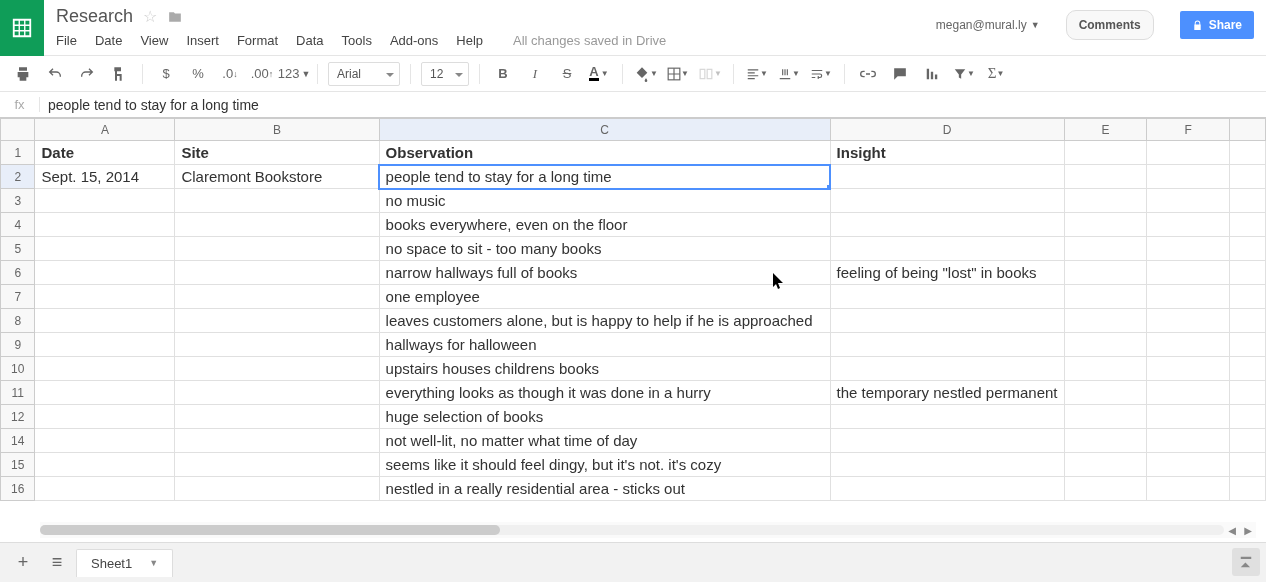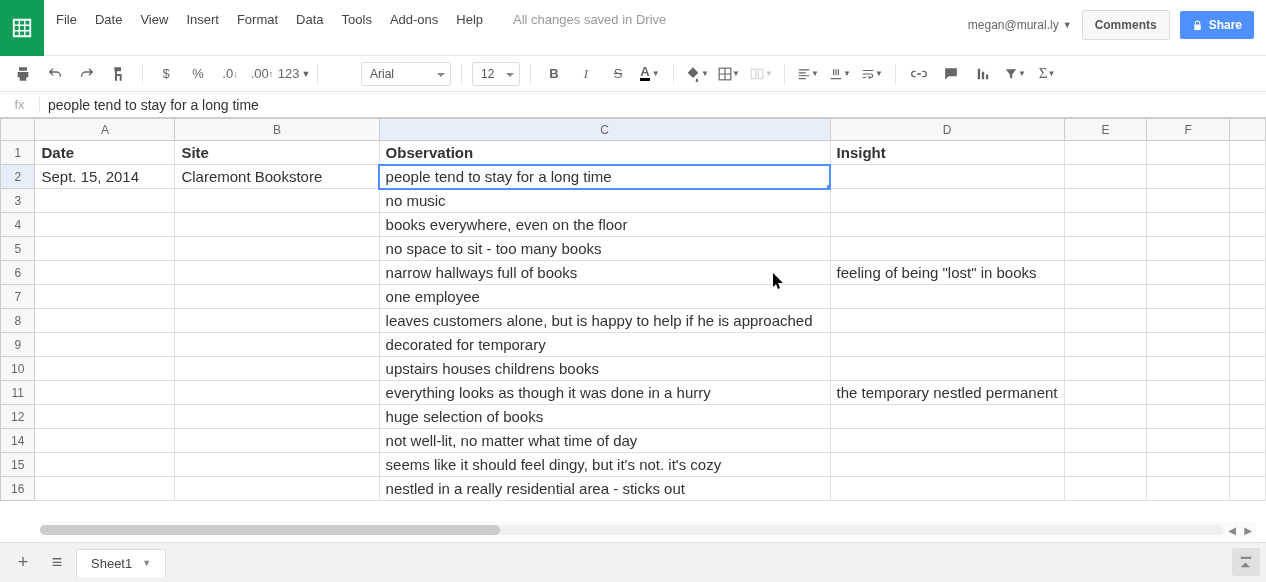--- a/index.html
+++ b/index.html
@@ -8,32 +8,32 @@
   .titlebar { display:flex; align-items:flex-start; height:56px; border-bottom:1px solid #e5e5e5;}
   .app-icon { width:44px; height:56px; background:#0f9d58; display:flex; align-items:center; justify-content:center; }
   .app-icon svg { fill:#fff; }
   .title-area { padding:6px 10px 0 12px; }
   .doc-title { font-size:18px; color:#555; display:flex; align-items:center; gap:10px;}
   .doc-title .star{ color:#ccc; font-size:16px; cursor:pointer;}
   .doc-title .folder{ color:#aaa; font-size:14px; cursor:pointer;}
   .menubar { display:flex; gap:18px; margin-top:6px; font-size:13px; color:#444;}
   .menubar span.menu-item{cursor:pointer;}
   .menubar .status{ color:#999; margin-left:12px;}
-  .title-right { margin-left:auto; display:flex; align-items:center; gap:10px; padding:10px 12px 0 0;justify-content:flex-end;}
+  .title-right { margin-left:auto; display:flex; align-items:center; gap:26px; padding:10px 12px 0 0;justify-content:flex-end;}
   .user-email{ font-size:12px; color:#666; display:flex; align-items:center; gap:4px; cursor:pointer;}
-  .btn-comments{ border:1px solid #ddd; background:#f8f8f8; color:#555; font-size:12px; font-weight:bold; padding:7px 12px; border-radius:2px; cursor:pointer;}
+  .btn-comments{ border:1px solid #ddd; background:#f8f8f8; color:#555; font-size:12px; font-weight:bold; padding:7px 12px; border-radius:10px; cursor:pointer;}
   .btn-share{ background:#4d90fe; color:#fff; font-size:12px; font-weight:bold; padding:7px 12px; border:none; border-radius:2px; display:flex; align-items:center; gap:6px; cursor:pointer;}
   
   .toolbar { height:36px; border-bottom:1px solid #e5e5e5; display:flex; align-items:center; padding:0 10px; gap:6px; color:#666; font-size:13px;}
   .toolbar .sep{ width:1px; height:20px; background:#e5e5e5; margin:0 4px;}
   .tb-btn{ width:26px; height:26px; display:flex; align-items:center; justify-content:center; cursor:pointer; border-radius:2px; font-size:13px;}
   .tb-btn small{font-size:9px;}
   .tb-select { height:24px; border:1px solid #ddd; background:#fff; display:flex; align-items:center; padding:0 18px 0 8px; font-size:12px; color:#555; position:relative; border-radius:2px; cursor:pointer;}
   .tb-select::after{ content:""; position:absolute; right:5px; top:10px; border:4px solid transparent; border-top-color:#888;}
-  .font-sel{ width:90px;margin-left:33px;}
+  .font-sel{ width:72px;}
   .size-sel{ width:48px;}
   .tb-text{ padding:0 4px; cursor:pointer;}
   .color-underline{ border-bottom:3px solid #000; line-height:12px; font-weight:bold;}
   
   .formulabar{ height:26px; border-bottom:1px solid #ccc; display:flex; align-items:center;}
   .fx{ width:40px; text-align:center; color:#aaa; font-size:13px; border-right:1px solid #e5e5e5;}
   .fx-input{ flex:1; border:none; outline:none; font-size:14px; padding:0 8px; color:#333;}
   
   .sheet{ position:relative; height:406px; overflow:hidden;}
   table{ border-collapse:collapse; table-layout:fixed;}
@@ -52,37 +52,46 @@
   .cursor-fake{ position:absolute; left:773px; top:155px; font-size:14px; pointer-events:none;}
   
   .hscroll{ position:absolute; bottom:44px; left:40px; right:10px; height:16px; background:#fafafa; display:flex; align-items:center;}
   .hscroll-track{ flex:1; height:10px; background:#f0f0f0; border-radius:5px; position:relative;}
   .hscroll-thumb{ position:absolute; left:0; width:460px; height:10px; background:#ccc; border-radius:5px;}
   .hscroll-nav{ display:flex; gap:0;}
   .hscroll-nav span{ width:16px; height:16px; display:flex; align-items:center; justify-content:center; color:#888; cursor:pointer; font-size:10px;}
   
   .sheetbar{ position:absolute; bottom:0; left:0; right:0; height:40px; background:#f2f2f2; border-top:1px solid #ddd; display:flex; align-items:center; padding:0 8px; gap:4px;}
   .sheetbar .add, .sheetbar .menu{ width:30px; height:28px; display:flex; align-items:center; justify-content:center; color:#666; cursor:pointer; font-size:18px;}
-  .sheet-tab{ background:#fff; border:1px solid #ddd; border-bottom:none; padding:6px 14px; font-size:13px; color:#444; display:flex; align-items:center; gap:10px; cursor:pointer; border-radius:2px 2px 0 0;}
+  .sheet-tab{ background:#fff; border:1px solid #ddd; border-bottom:none; padding:6px 14px; font-size:13px; color:#444; display:flex; align-items:center; gap:17px; cursor:pointer; border-radius:2px 2px 0 0;}
   .sheet-tab .dd{ font-size:9px; color:#888;}
   .explore{ position:absolute; right:6px; bottom:6px; width:28px; height:28px; background:#e0e0e0; border-radius:3px; display:flex; align-items:center; justify-content:center; color:#888; cursor:pointer;}
   svg{ display:block;}
   .strike{text-decoration:line-through;}
 </style>
 </head>
 <body>
 
 <div class="titlebar">
   <div class="app-icon">
     <svg width="22" height="22" viewBox="0 0 24 24">
         <path d="M3 3h18v18H3z" fill="none" stroke="#fff" stroke-width="2"></path>
         <path d="M3 9h18M3 15h18M9 3v18M15 3v18" stroke="#fff" stroke-width="1.5"></path>
       </svg>
   </div>
   <div class="title-area">
+    <div class="doc-title">
+      <span>Research</span>
+      <span class="star">☆</span>
+      <span class="folder">
+        <svg width="16" height="14" viewBox="0 0 24 24" fill="#aaa">
+            <path d="M10 4H2v16h20V6H12l-2-2z"></path>
+          </svg>
+      </span>
+    </div>
     <div class="menubar">
       <span class="menu-item">File</span>
       <span class="menu-item">Date</span>
       <span class="menu-item">View</span>
       <span class="menu-item">Insert</span>
       <span class="menu-item">Format</span>
       <span class="menu-item">Data</span>
       <span class="menu-item">Tools</span>
       <span class="menu-item">Add-ons</span>
       <span class="menu-item">Help</span>
@@ -322,21 +331,21 @@
           <td class="cell">leaves customers alone, but is happy to help if he is approached</td>
           <td class="cell"></td>
           <td class="cell"></td>
           <td class="cell"></td>
           <td class="cell"></td>
         </tr>
   <tr>
           <th class="rowhead">9</th>
           <td class="cell"></td>
           <td class="cell"></td>
-          <td class="cell">decorated for temporary</td>
+          <td class="cell">hallways for halloween</td>
           <td class="cell"></td>
           <td class="cell"></td>
           <td class="cell"></td>
           <td class="cell"></td>
         </tr>
   <tr>
           <th class="rowhead">10</th>
           <td class="cell"></td>
           <td class="cell"></td>
           <td class="cell">upstairs houses childrens books</td>

